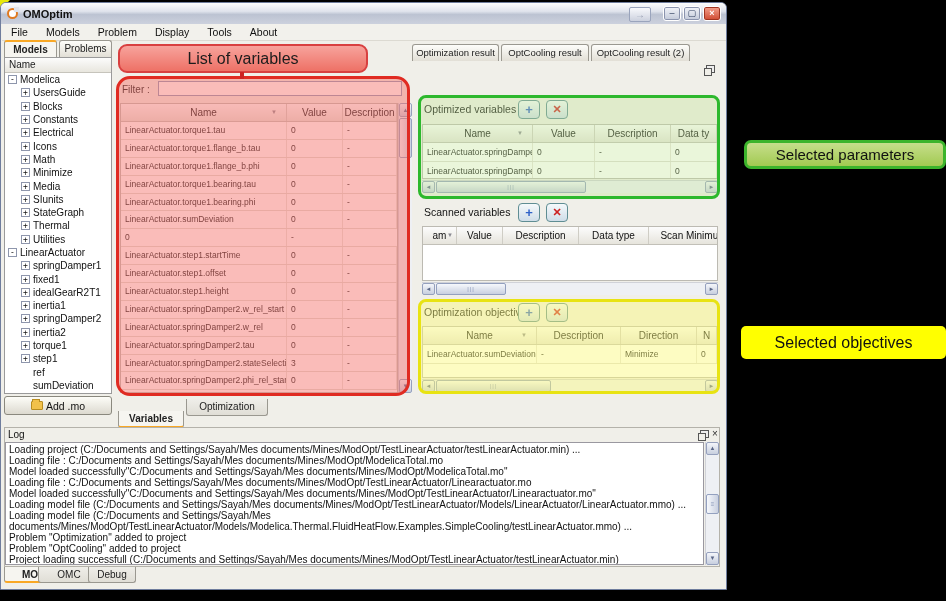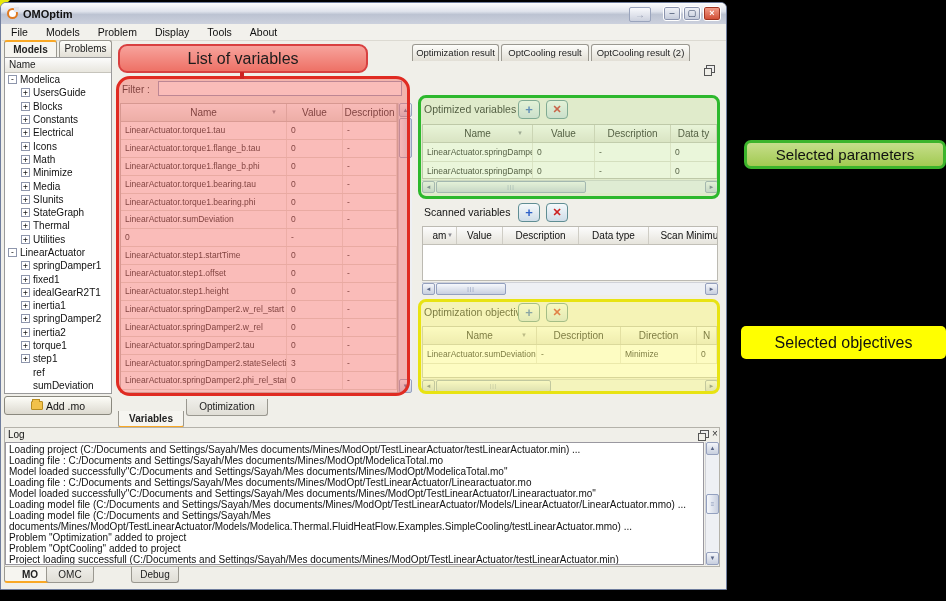--- a/index.html
+++ b/index.html
@@ -517,18 +517,18 @@
       <div class="log-line">Problem "OptCooling" added to project</div>
       <div class="log-line">Project loading successfull (C:/Documents and Settings/Sayah/Mes documents/Mines/ModOpt/TestLinearActuator/testLinearActuator.min)</div>
     </div>
   <div class="sb-track-v" style="left:705px; top:442px; height:123px;">
     <span class="sb-btn" style="left:0; top:0; width:13px; height:13px; line-height:11px;">▲</span>
     <span class="sb-thumb" style="left:0; top:52px; width:13px; height:20px; line-height:18px;">≡</span>
     <span class="sb-btn" style="left:0; bottom:0; width:13px; height:13px; line-height:11px;">▼</span>
   </div>
 
   <div class="xtab bottom active" style="left:4px; top:567px; width:52px; height:16px;">MO</div>
-  <div class="xtab bottom" style="left:46px; top:567px; width:48px; height:16px;">OMC</div>
-  <div class="xtab bottom" style="left:88px; top:567px; width:48px; height:16px;margin-left:43px;">Debug</div>
+  <div class="xtab bottom" style="left:38px; top:567px; width:62px; height:16px;">OMC</div>
+  <div class="xtab bottom" style="left:88px; top:567px; width:48px; height:16px;">Debug</div>
 
   <div id="co-params">Selected parameters</div>
   <div id="co-objs">Selected objectives</div>
 </div>
 
 </body></html>

